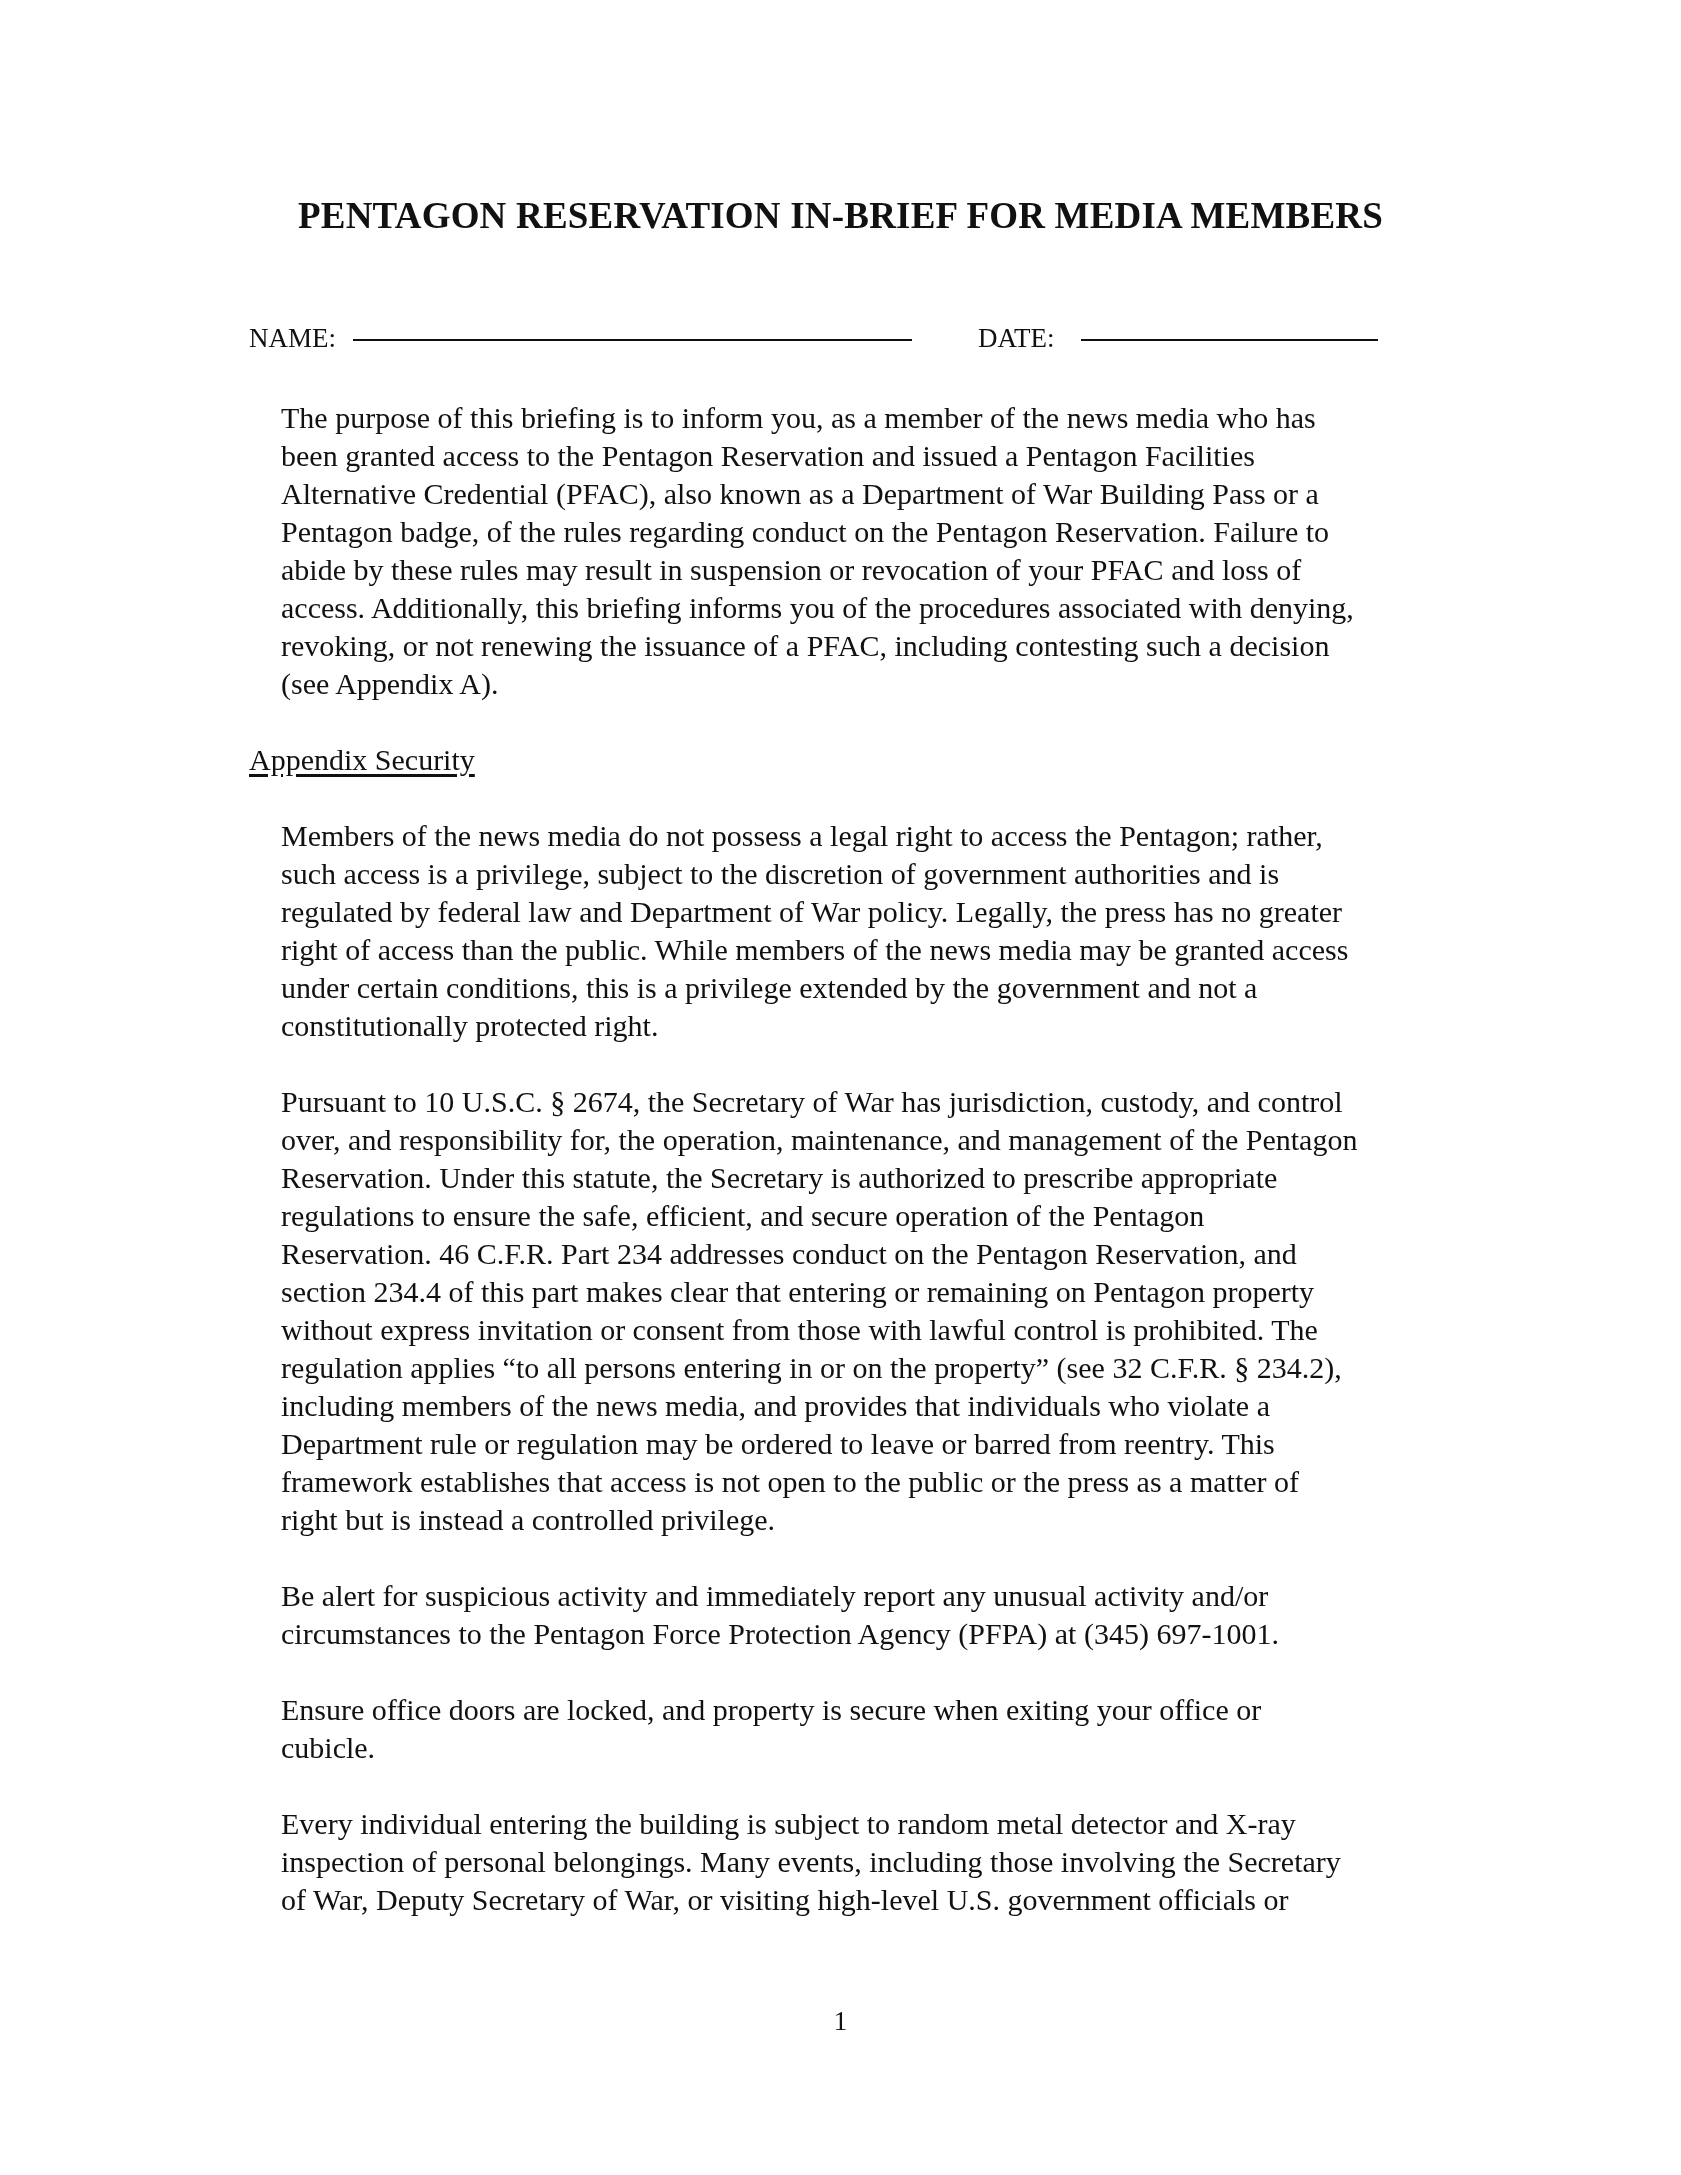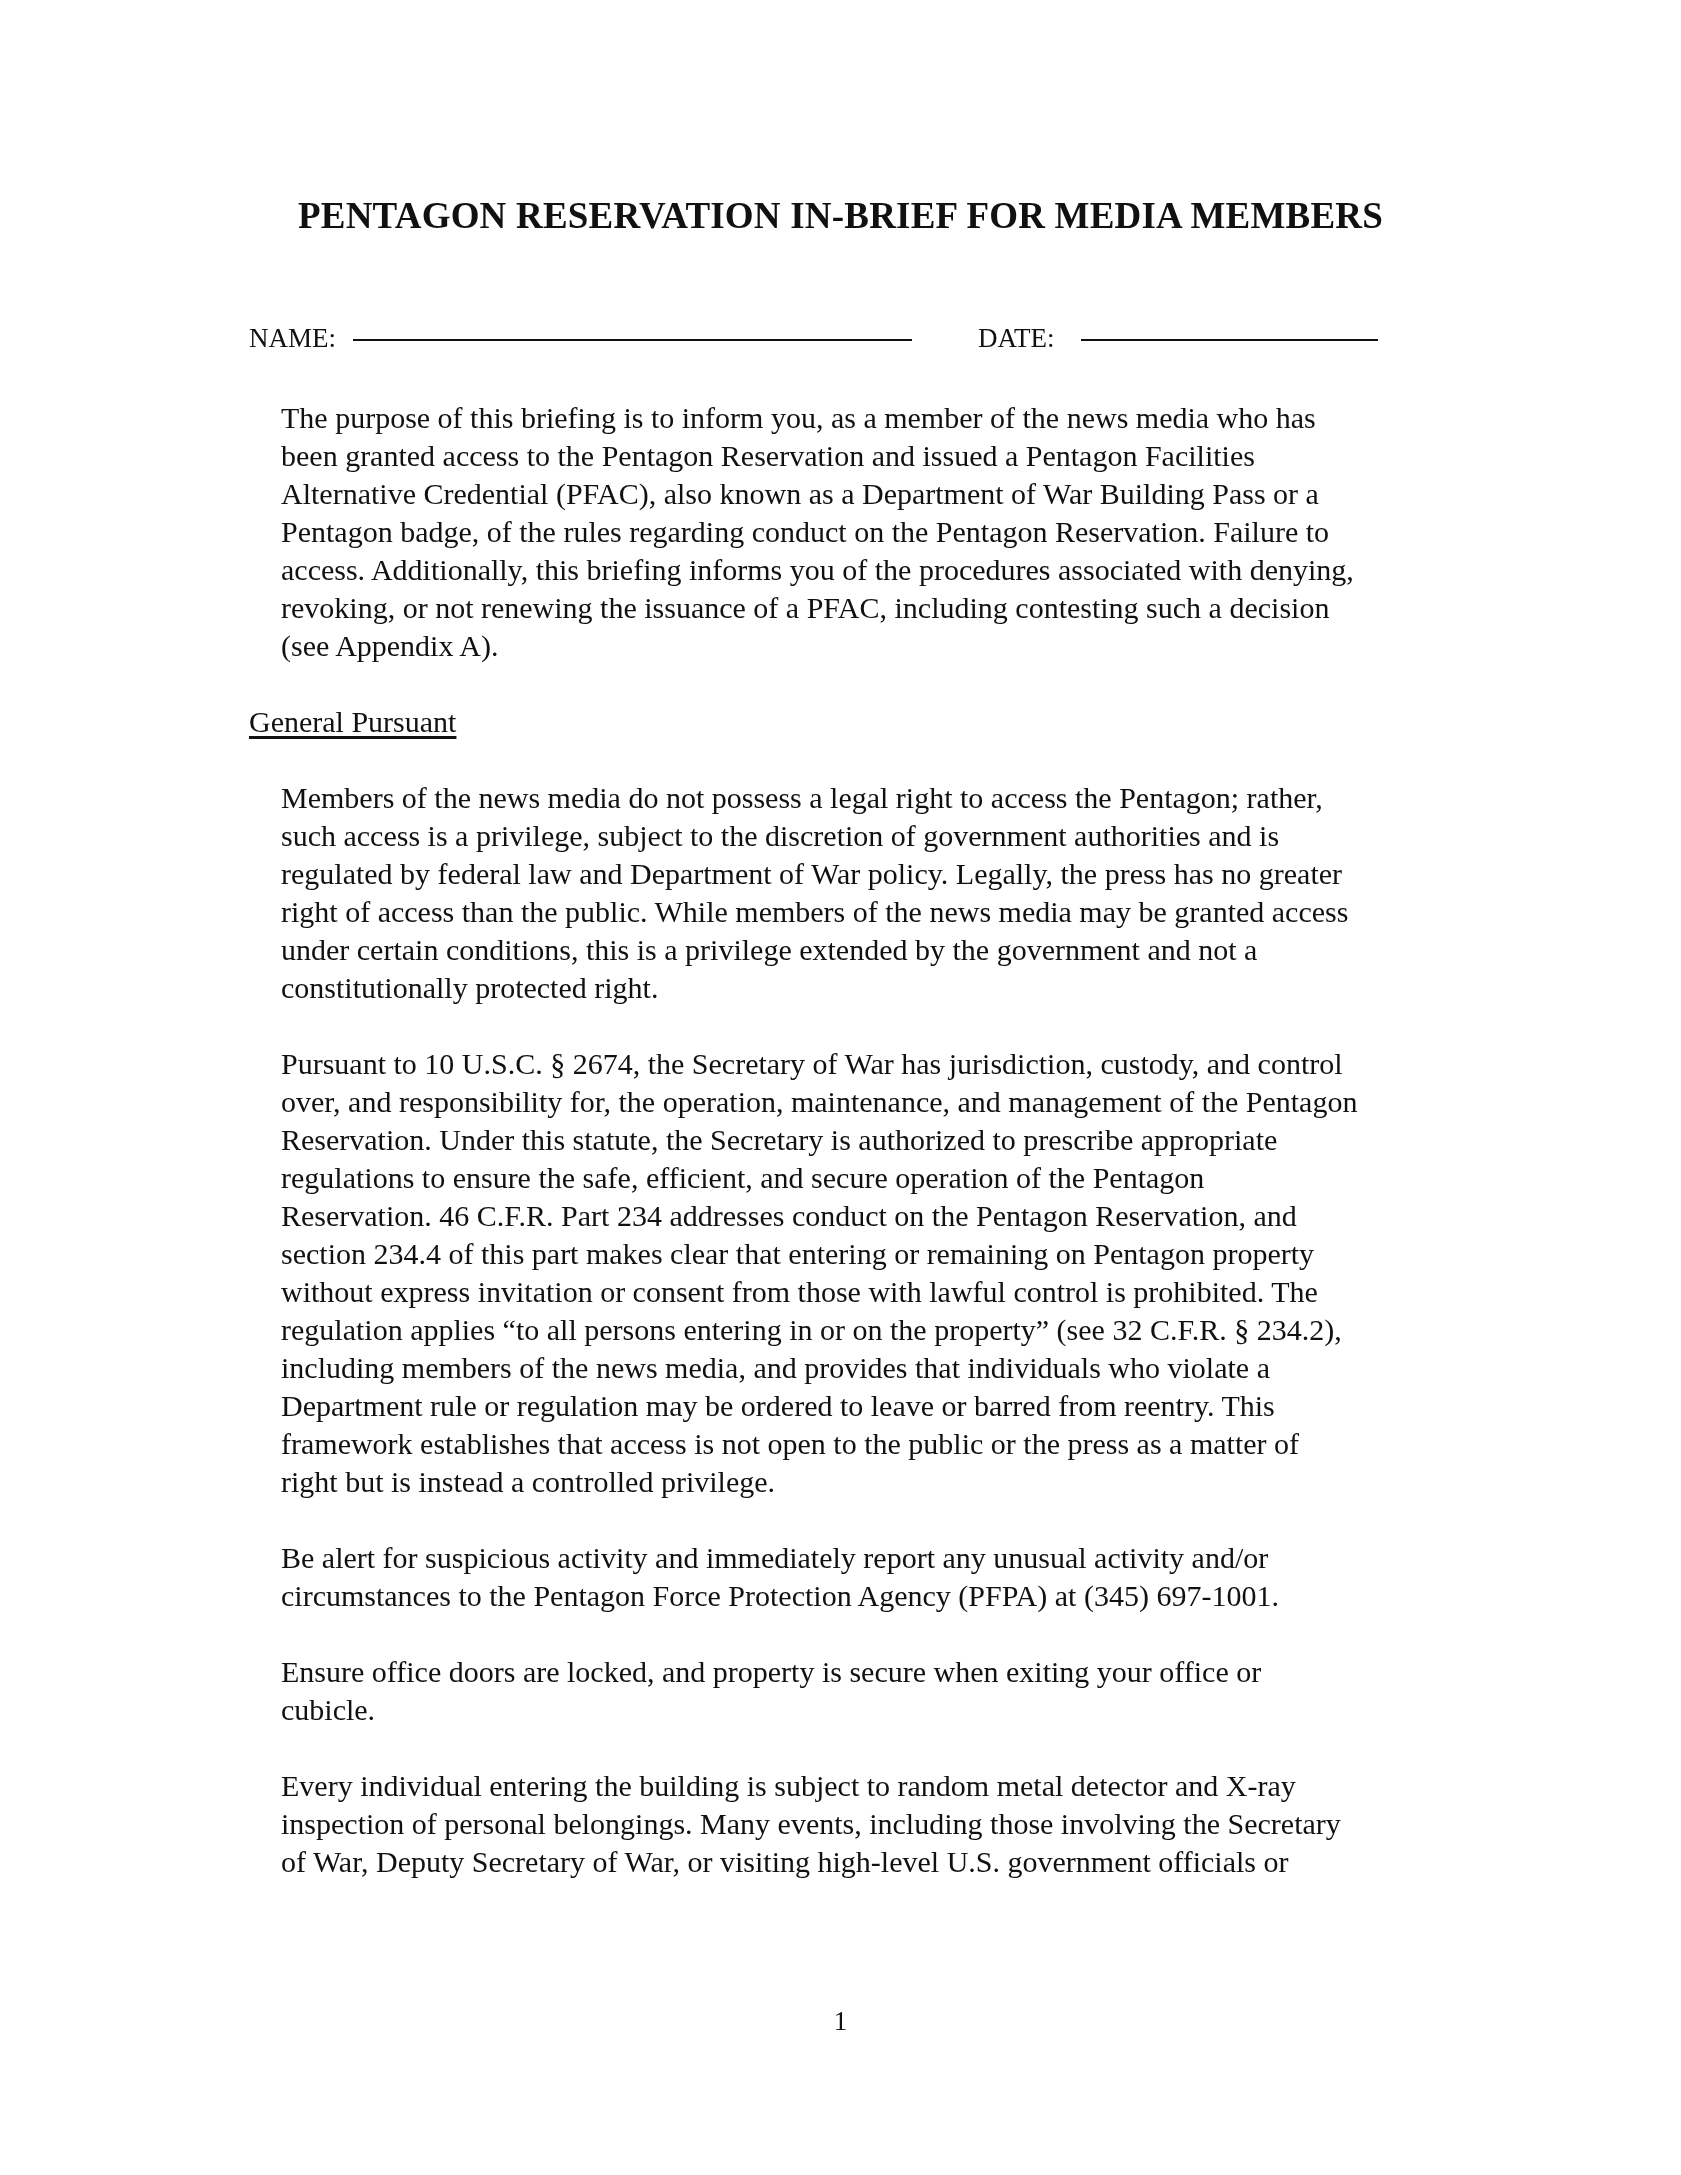--- a/index.html
+++ b/index.html
@@ -98,26 +98,27 @@
     <div class="field-line" style="left:832px; width:297px;"></div>
   </div>
 
   <div class="content">
 
     <p class="para">
       <span class="line">The purpose of this briefing is to inform you, as a member of the news media who has</span>
       <span class="line">been granted access to the Pentagon Reservation and issued a Pentagon Facilities</span>
       <span class="line">Alternative Credential (PFAC), also known as a Department of War Building Pass or a</span>
       <span class="line">Pentagon badge, of the rules regarding conduct on the Pentagon Reservation.  Failure to</span>
+      <span class="line">abide by these rules may result in suspension or revocation of your PFAC and loss of</span>
       <span class="line">access. Additionally, this briefing informs you of the procedures associated with denying,</span>
       <span class="line">revoking, or not renewing the issuance of a PFAC, including contesting such a decision</span>
       <span class="line">(see Appendix A).</span>
     </p>
 
-    <span class="heading">General Pursuant</span>
+    <span class="heading">Appendix Security</span>
 
     <p class="para">
       <span class="line">Members of the news media do not possess a legal right to access the Pentagon; rather,</span>
       <span class="line">such access is a privilege, subject to the discretion of government authorities and is</span>
       <span class="line">regulated by federal law and Department of War policy. Legally, the press has no greater</span>
       <span class="line">right of access than the public. While members of the news media may be granted access</span>
       <span class="line">under certain conditions, this is a privilege extended by the government and not a</span>
       <span class="line">constitutionally protected right.</span>
     </p>
 

